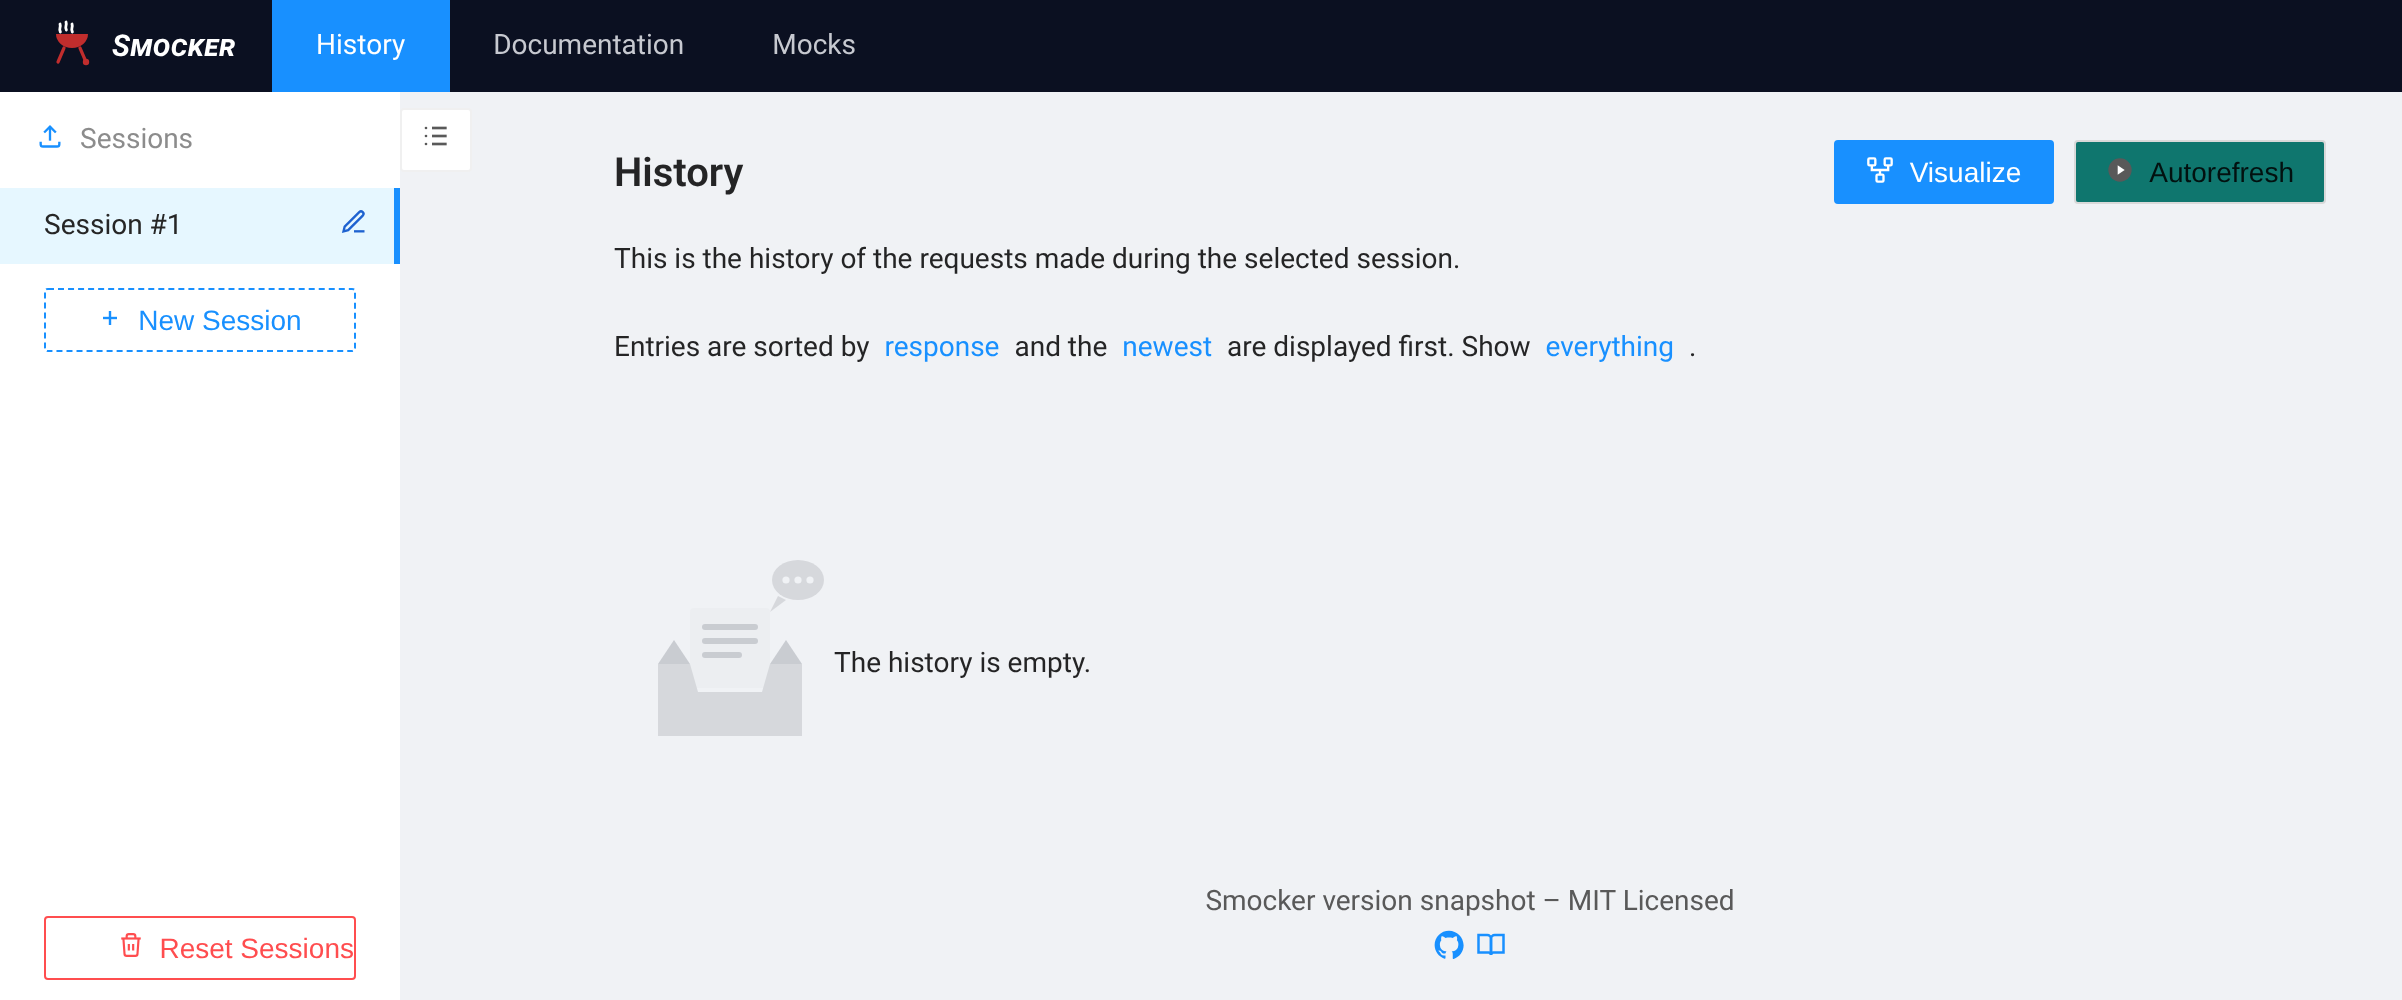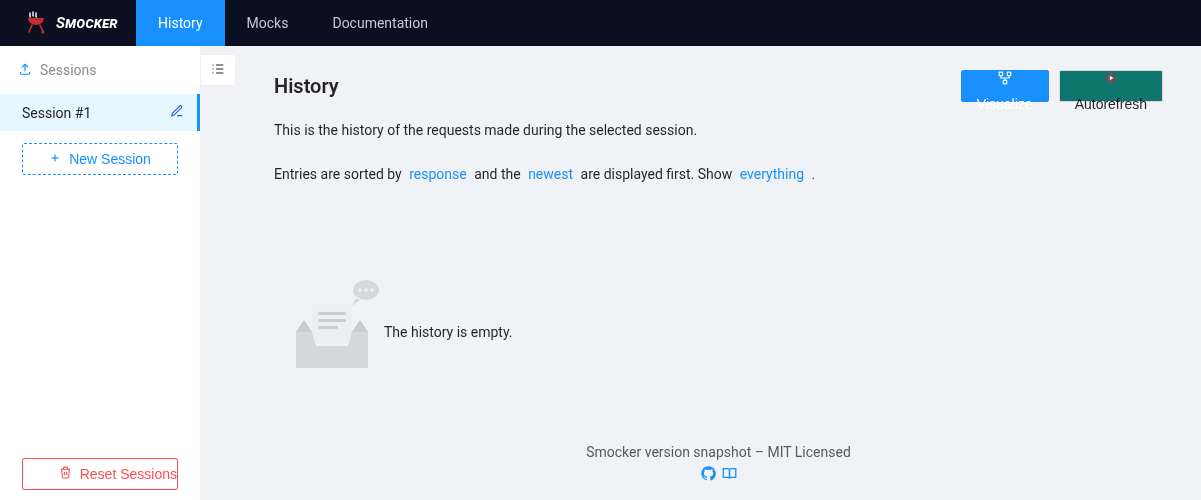--- a/index.html
+++ b/index.html
@@ -50,20 +50,21 @@
     }
     .nav-item.active {
       background: #1890ff;
       color: #ffffff;
     }
 
     
     .layout {
       display: flex;
       height: calc(500px - 46px);
+      gap: 33px;
     }
     .sidebar {
       width: 200px;
       background: #ffffff;
       display: flex;
       flex-direction: column;
       position: relative;
     }
     .sidebar-header {
       display: flex;
@@ -182,21 +183,20 @@
     .btn {
       height: 32px;
       border-radius: 2px;
       padding: 0 15px;
       font-size: 14px;
       display: inline-flex;
       align-items: center;
       gap: 8px;
       cursor: pointer;
       border: 1px solid transparent;
-      flex-direction: column;
     }
     .btn-primary {
       background: #1890ff;
       color: #ffffff;
       border-color: #1890ff;
     }
     .btn-default {
       background: #0f766e;
       color: #000000d9;
       border: 1px solid #d9d9d9;
@@ -262,22 +262,22 @@
         <path fill="#ffffff" d="M6 3c.6 2-.8 2 .2 4M9 2c.6 2-.8 2 .2 4M12 3c.6 2-.8 2 .2 4" stroke="#ffffff" stroke-width="1.4" stroke-linecap="round"></path>
         <path fill="#c12d2d" d="M4 8h16a8 7 0 0 1-16 0z"></path>
         <path stroke="#c12d2d" stroke-width="1.6" d="M8 15l-3 7M16 15l3 7" stroke-linecap="round"></path>
         <circle cx="19" cy="22" r="1.6" fill="#c12d2d"></circle>
       </svg>
     </span>
     <span class="logo-text">Smocker</span>
   </div>
   <div class="nav">
     <div class="nav-item active">History</div>
+    <div class="nav-item">Documentation</div>
     <div class="nav-item">Mocks</div>
-    <div class="nav-item">Documentation</div>
   </div>
 </div>
 
 <div class="layout">
   <div class="sidebar">
     <div class="sidebar-header">
       <div class="sidebar-title-wrap">
         <span class="icon-svg">
           <svg width="14" height="14" viewBox="0 0 24 24" fill="none" stroke="#1890ff" stroke-width="2">
             <path d="M4 17v2a2 2 0 0 0 2 2h12a2 2 0 0 0 2-2v-2"></path>

